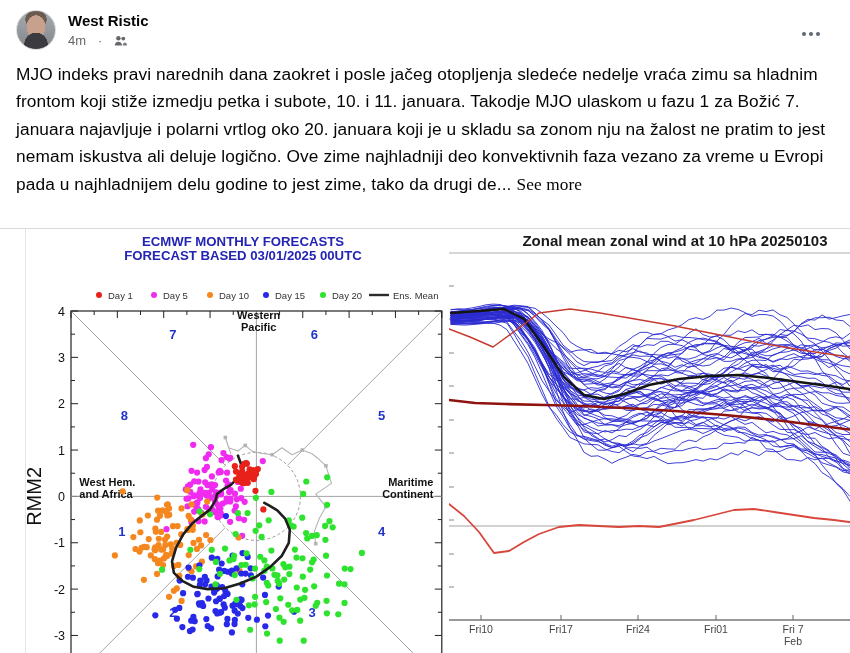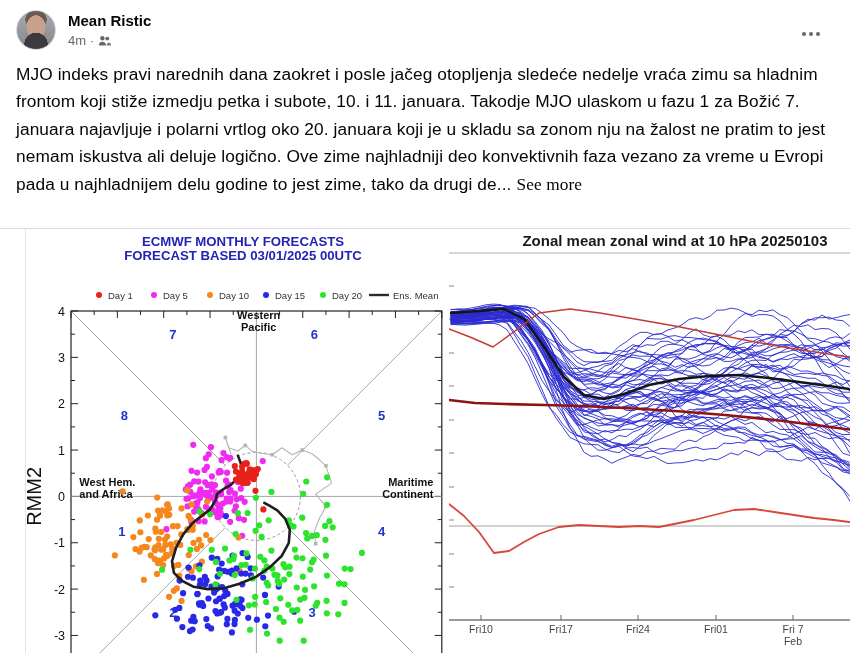--- a/index.html
+++ b/index.html
@@ -11,21 +11,21 @@
   .avatar{
     position:absolute;left:0;top:2px;width:40px;height:40px;border-radius:50%;
     background:
       radial-gradient(circle at 50% 88%, #3a3a3f 0 30%, rgba(0,0,0,0) 31%),
       radial-gradient(ellipse 42% 52% at 50% 42%, #c7a18b 0 58%, rgba(0,0,0,0) 60%),
       radial-gradient(ellipse 46% 40% at 50% 22%, #6b5a50 0 60%, rgba(0,0,0,0) 62%),
       linear-gradient(#a7aaad,#83878c);
     border:1px solid #d8dadf;box-sizing:border-box;cursor:pointer;
   }
   .author{position:absolute;left:52px;top:4px;font-size:15px;font-weight:bold;color:#050505;cursor:pointer;}
-  .meta{position:absolute;left:52px;top:25px;font-size:13px;color:#65676b;display:flex;align-items:center;gap:4px;}
+  .meta{position:absolute;left:52px;top:25px;font-size:13px;color:#65676b;display:flex;align-items:center;gap:12px;}
   .meta svg{display:block;}
   .menu-dots{position:absolute;right:8px;top:18px;display:flex;gap:3px;padding:6px;cursor:pointer;}
   .menu-dots i{width:4px;height:4px;border-radius:50%;background:#606770;display:block;}
   .post-body{
     position:absolute;top:61px;left:16px;width:820px;
     font-size:17.3px;line-height:27.4px;color:#050505;letter-spacing:.1px;
   }
   .see-more{margin-left:5px;cursor:pointer;font-family:Liberation Serif, serif;}
   .media{
     position:absolute;top:228px;left:0;width:850px;height:425px;
@@ -37,21 +37,21 @@
   .panel.right{width:426px;}
   svg{display:block;}
   svg text{font-family:"Liberation Sans",sans-serif;}
 </style>
 </head>
 <body>
 
 <div>
   <div class="post-header">
     <div class="avatar"></div>
-    <div class="author">Mean Ristic</div>
+    <div class="author">West Ristic</div>
     <div class="meta">
       <span>4m</span>
       <span>·</span>
       <span>
         <svg width="13" height="13" viewBox="0 0 13 13" fill="#65676b">
           <circle cx="4.4" cy="4.2" r="2.2"></circle>
           <path d="M0.8 11.6c0-2.3 1.5-3.8 3.6-3.8s3.6 1.5 3.6 3.8z"></path>
           <circle cx="9.3" cy="4.6" r="1.9"></circle>
           <path d="M8.6 11.6c0-1.9 1-3.2 2.3-3.2 1.2 0 2.1 1.2 2.3 3.2z" opacity="0.85"></path>
         </svg>

